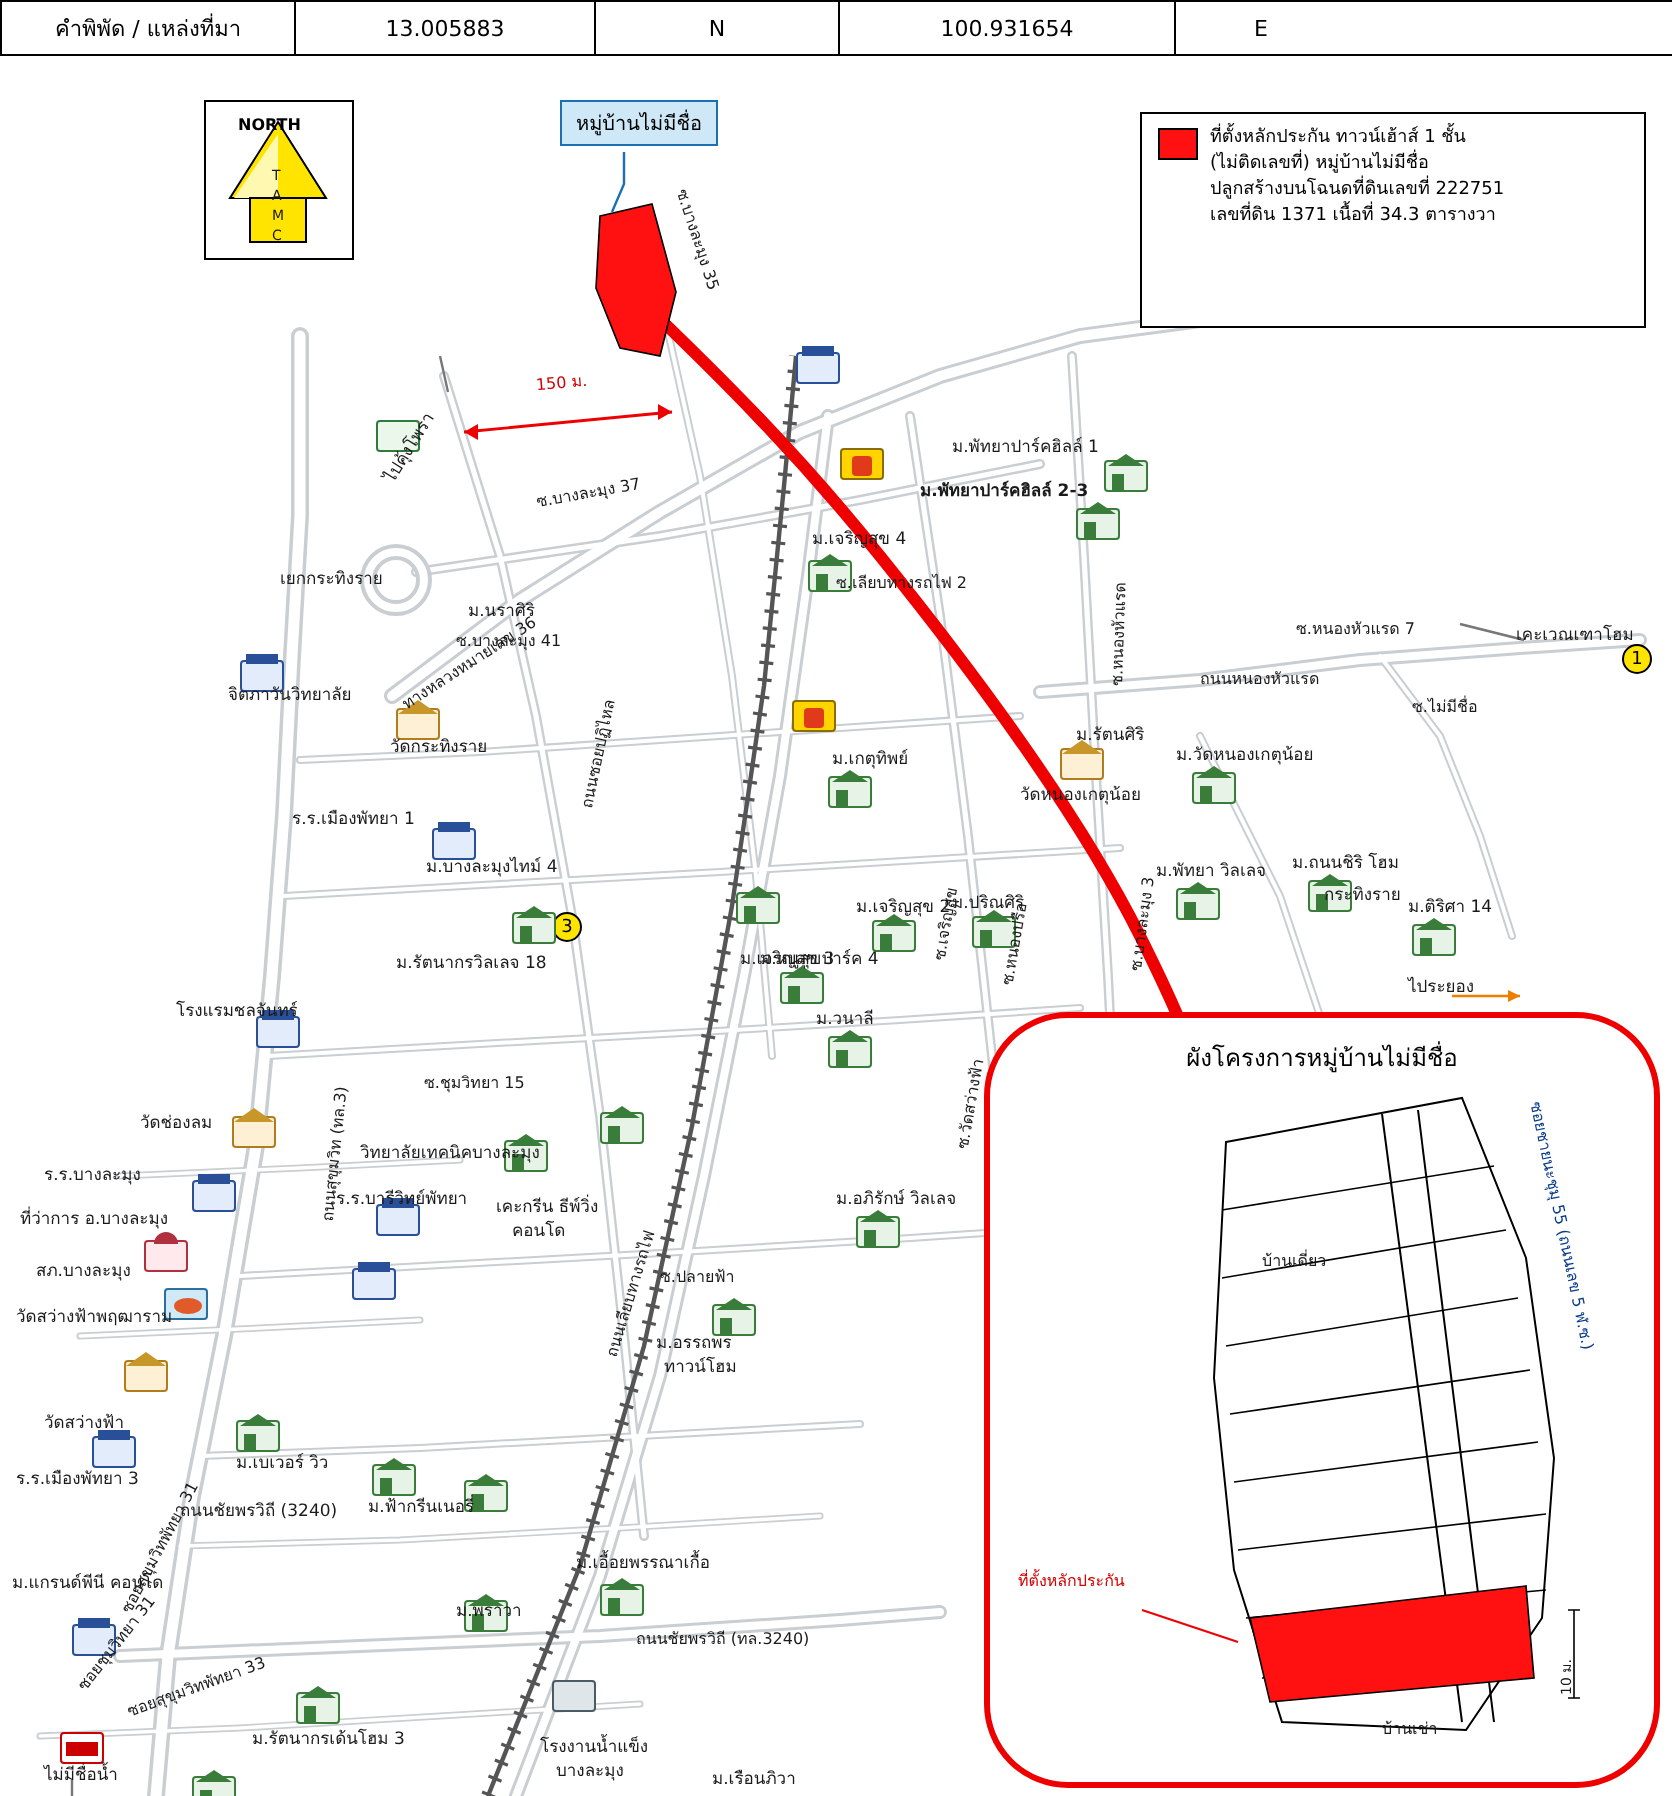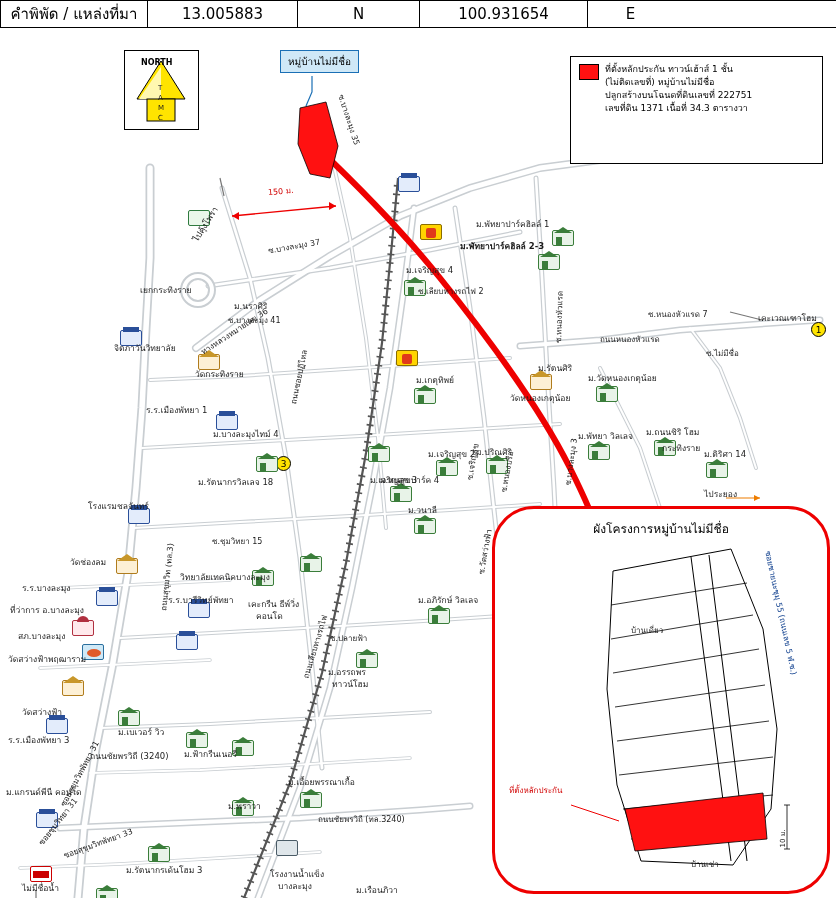--- a/index.html
+++ b/index.html
@@ -10,21 +10,21 @@
     font-family: "DejaVu Sans", sans-serif;
     position: relative;
     overflow: hidden;
   }
 
   
   .hdr {
     position: absolute; left: 0; top: 0; width: 836px; height: 28px;
     border-top: 1px solid #000; border-bottom: 1px solid #000;
     display: flex; align-items: stretch;
-    font-size: 15px;
+    font-size: 11px;
   }
   .hdr .cell {
     display: flex; align-items: center; justify-content: center;
     border-right: 1px solid #000;
     white-space: nowrap; overflow: hidden;
   }
   .hdr .c0 { width: 148px; }
   .hdr .c1 { width: 162px; }
   .hdr .c2 { width: 150px; }
   .hdr .c3 { width: 122px; }
@@ -49,21 +49,21 @@
     line-height: 1;
   }
   .lbl.red { color: #d10000; }
   .lbl.blue { color: #0b3c8c; }
   .lbl.b { font-weight: bold; }
   .lbl.s7 { font-size: 7px; }
   .lbl.s8 { font-size: 8px; }
 
   
   .compass {
-    position: absolute; left: 124px; top: 22px; width: 75px; height: 80px;
+    position: absolute; left: 102px; top: 22px; width: 75px; height: 80px;
     border: 1px solid #000; background: #fff;
   }
 
   
   .legend {
     position: absolute; left: 570px; top: 28px; width: 253px; height: 108px;
     border: 1px solid #000; background: #fff;
     padding: 6px 6px 6px 8px;
   }
   .legend-row { display: flex; align-items: flex-start; gap: 6px; }

